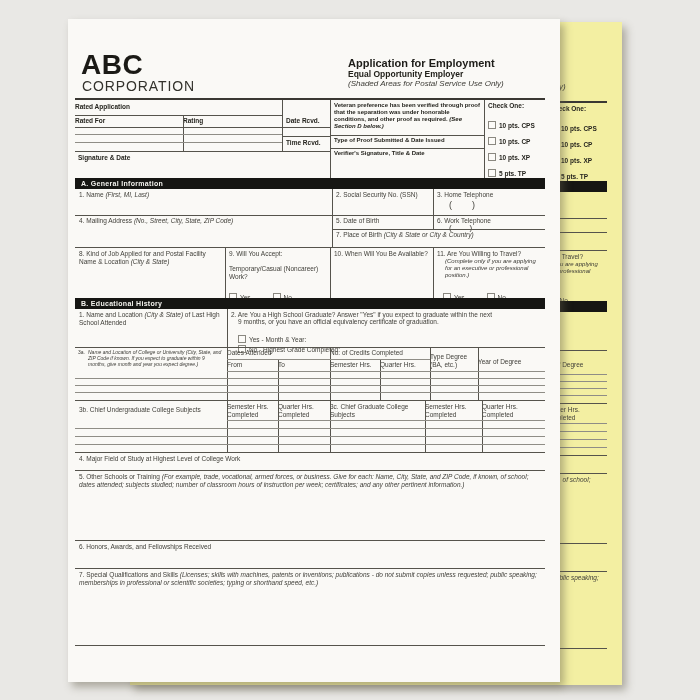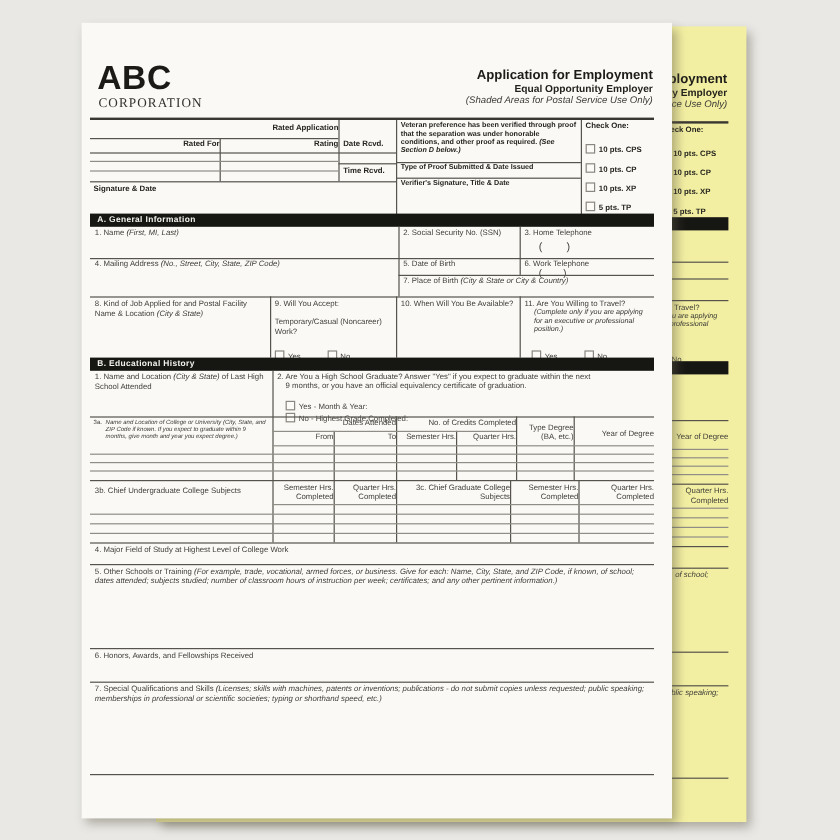--- a/index.html
+++ b/index.html
@@ -8,29 +8,29 @@
   .sheet{position:absolute;width:492px;height:663px;box-shadow:4px 5px 8px rgba(95,90,72,.45);}
   #sheet-yellow{left:130px;top:22px;background:#f3efa2;z-index:1;overflow:hidden;}
   #sheet-white{left:68px;top:19px;background:#faf9f6;z-index:2;}
   .form{position:absolute;inset:0;color:#3a3934;}
   .abs{position:absolute;}
   .lbl{font-size:6.5px;line-height:7.5px;color:#3f3e38;}
   .f6{font-size:6px;line-height:7px;}
   .tiny{font-size:5px;line-height:5.8px;}
   .b{font-weight:bold;color:#26251f;}
   .i{font-style:italic;}
-  .ctr{text-align:right;}
+  .ctr{text-align:left;}
   .pre{white-space:pre;}
   .hl{position:absolute;height:1px;background:#8f8d86;}
   .hl.dark{background:#55534c;}
   .vl{position:absolute;width:1px;background:#55534c;}
   .bar{position:absolute;background:#161613;color:#f4f3ee;font-weight:bold;font-size:7px;line-height:11px;height:11px;padding-left:6px;box-sizing:border-box;letter-spacing:.3px;}
   .cb{display:inline-block;width:6px;height:6px;border:1px solid #8a8880;background:#fcfbf8;vertical-align:-1px;margin-right:3px;}
   .brand-name{font-size:28px;font-weight:bold;color:#1b1a16;letter-spacing:.5px;line-height:28px;}
-  .brand-sub{font-size:11px;color:#33322c;letter-spacing:.9px;line-height:10px;font-family:Liberation Serif, serif;}
+  .brand-sub{font-size:14px;color:#33322c;letter-spacing:.9px;line-height:10px;}
   .t1{font-size:11px;font-weight:bold;color:#1d1c18;line-height:12px;}
   .t2{font-size:8.5px;font-weight:bold;color:#23221c;line-height:10px;}
   .t3{font-size:8px;font-style:italic;color:#3c3b35;line-height:9px;}
   .toptable{border-top:2px solid #3a3833;box-sizing:border-box;}
   .phone{font-size:9px;color:#3f3e38;}
   .phone2{font-size:8px;color:#3f3e38;}
 </style>
 </head>
 <body>
 

